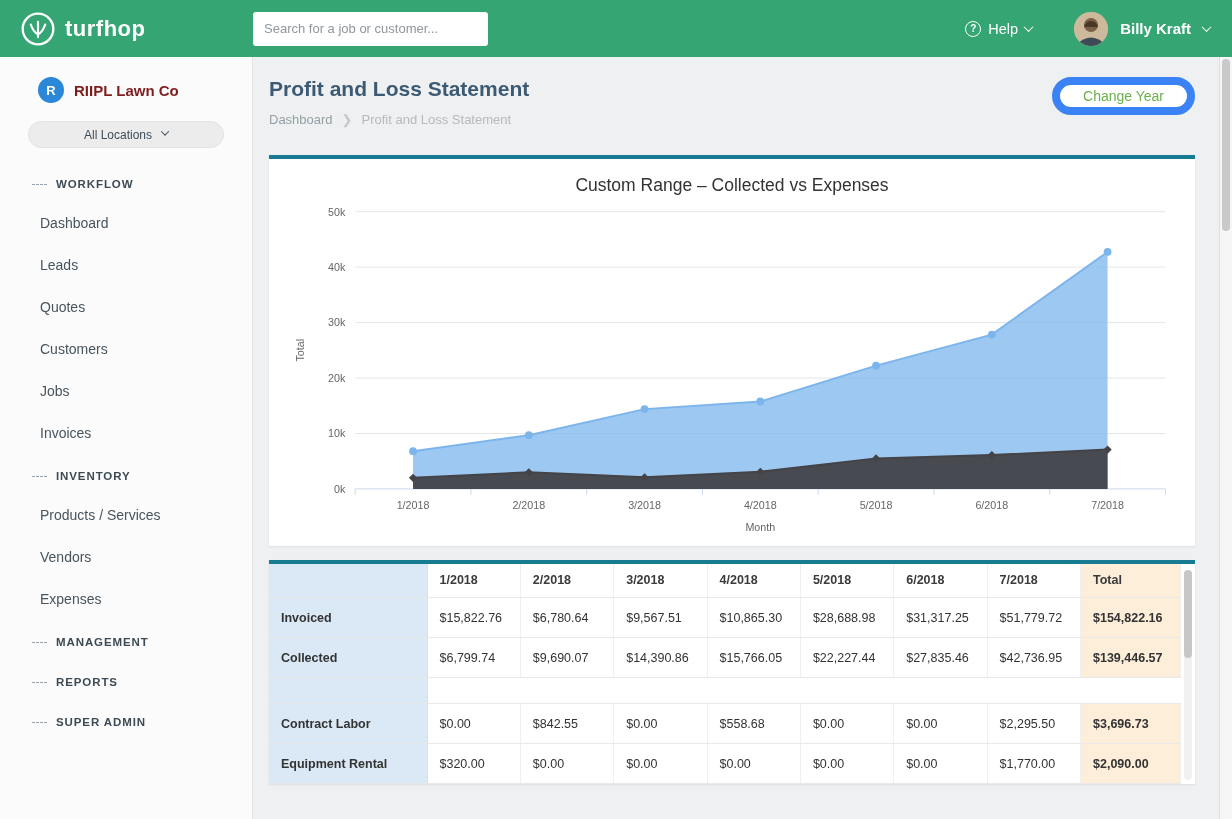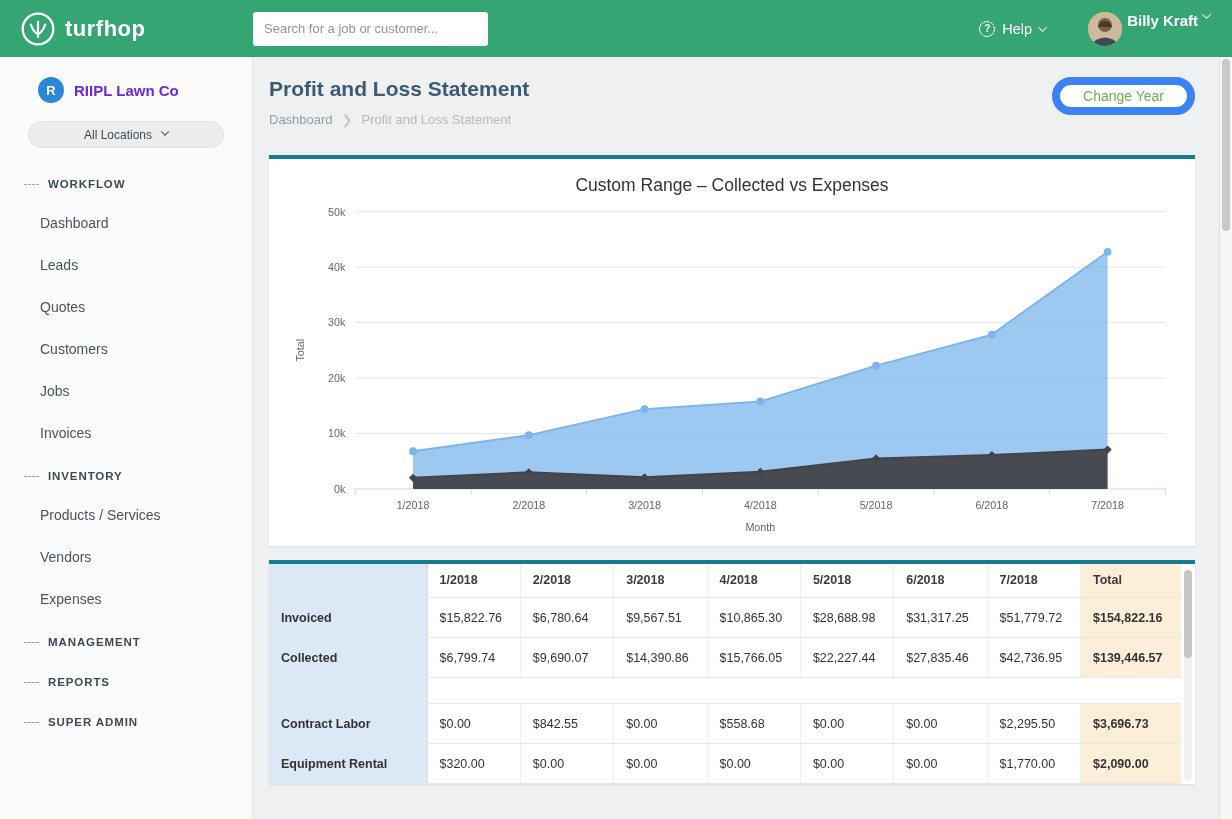--- a/index.html
+++ b/index.html
@@ -12,34 +12,34 @@
   .brand{width:233px;padding-left:20px;display:flex;align-items:center;gap:9px}
   .brand-icon{width:36px;height:36px;flex:0 0 36px}
   .brand-name{color:#fff;font-size:22px;font-weight:bold;letter-spacing:.5px}
   .global-search{margin-left:20px;width:235px;height:34px;border:none;border-radius:3px;padding:0 11px;font-size:13px;color:#444;font-family:"Liberation Sans",sans-serif;outline:none}
   .global-search::placeholder{color:#8e979d}
   .header-right{margin-left:auto;display:flex;align-items:center}
   .help-menu{display:flex;align-items:center;gap:7px;color:#fff;cursor:pointer;margin-right:42px}
   .q-icon{width:16px;height:16px;border:1.5px solid #fff;border-radius:50%;font-size:10px;font-weight:bold;display:flex;align-items:center;justify-content:center}
   .help-label{font-size:14.5px}
   .chev{display:inline-block;width:7px;height:7px;border-right:1.5px solid currentColor;border-bottom:1.5px solid currentColor;transform:rotate(45deg) translate(-1px,-1px)}
-  .user-menu{display:flex;align-items:flex-start;gap:5px;color:#fff;cursor:pointer}
+  .user-menu{display:flex;align-items:center;gap:12px;color:#fff;cursor:pointer}
   .avatar{width:34px;height:34px;border-radius:50%;overflow:hidden;background:#c9b291}
   .user-name{font-size:15px;font-weight:bold}
 
   
   .sidebar{position:absolute;top:57px;left:0;bottom:0;width:253px;background:#fbfbfb;border-right:1px solid #e5e5e5;overflow:hidden}
   .company{display:flex;align-items:center;gap:10px;padding:20px 16px 10px 38px}
   .company-logo{width:26px;height:26px;border-radius:50%;background:#2b87d8;color:#fff;font-weight:bold;font-size:13px;display:flex;align-items:center;justify-content:center;flex:0 0 26px}
-  .company-name{font-size:15px;font-weight:bold;color:#6d28d9}
+  .company-name{font-size:15px;font-weight:bold;color:#7f1d1d}
   .location-filter{margin:8px auto 4px;width:196px;height:27px;background:#ececec;border:1px solid #e2e2e2;border-radius:14px;display:flex;align-items:center;justify-content:center;gap:10px;font-size:12px;color:#3f4c56;cursor:pointer}
   .location-filter .chev{width:6px;height:6px;border-width:1.5px;margin-top:-3px}
   .sidebar-nav{margin-top:18px}
   .nav-section{margin-top:4px}
-  .nav-header{display:flex;align-items:center;padding:12px 24px;color:#3d4a53;font-size:11.5px;font-weight:bold;letter-spacing:.9px;cursor:pointer}
+  .nav-header{display:flex;align-items:center;padding:12px 32px;color:#3d4a53;font-size:11.5px;font-weight:bold;letter-spacing:.9px;cursor:pointer}
   .dash-icon{width:15px;border-top:1px dashed #98a2ab;margin-right:9px}
   .nav-item{padding:11px 16px 11px 40px;font-size:14px;color:#47545e;cursor:pointer;line-height:20px}
 
   
   .main{position:absolute;top:57px;left:253px;right:13px;bottom:0;overflow:hidden;padding:0 24px 0 16px}
   .page-head{position:relative;padding-top:20px}
   .page-title{font-size:21px;font-weight:bold;color:#3d5a73}
   .breadcrumb{margin-top:11px;font-size:13px;color:#97a0a6;display:flex;align-items:center;gap:9px}
   .crumb-sep{color:#c3c9cd;font-size:13px}
   .crumb-current{color:#b4babf}

